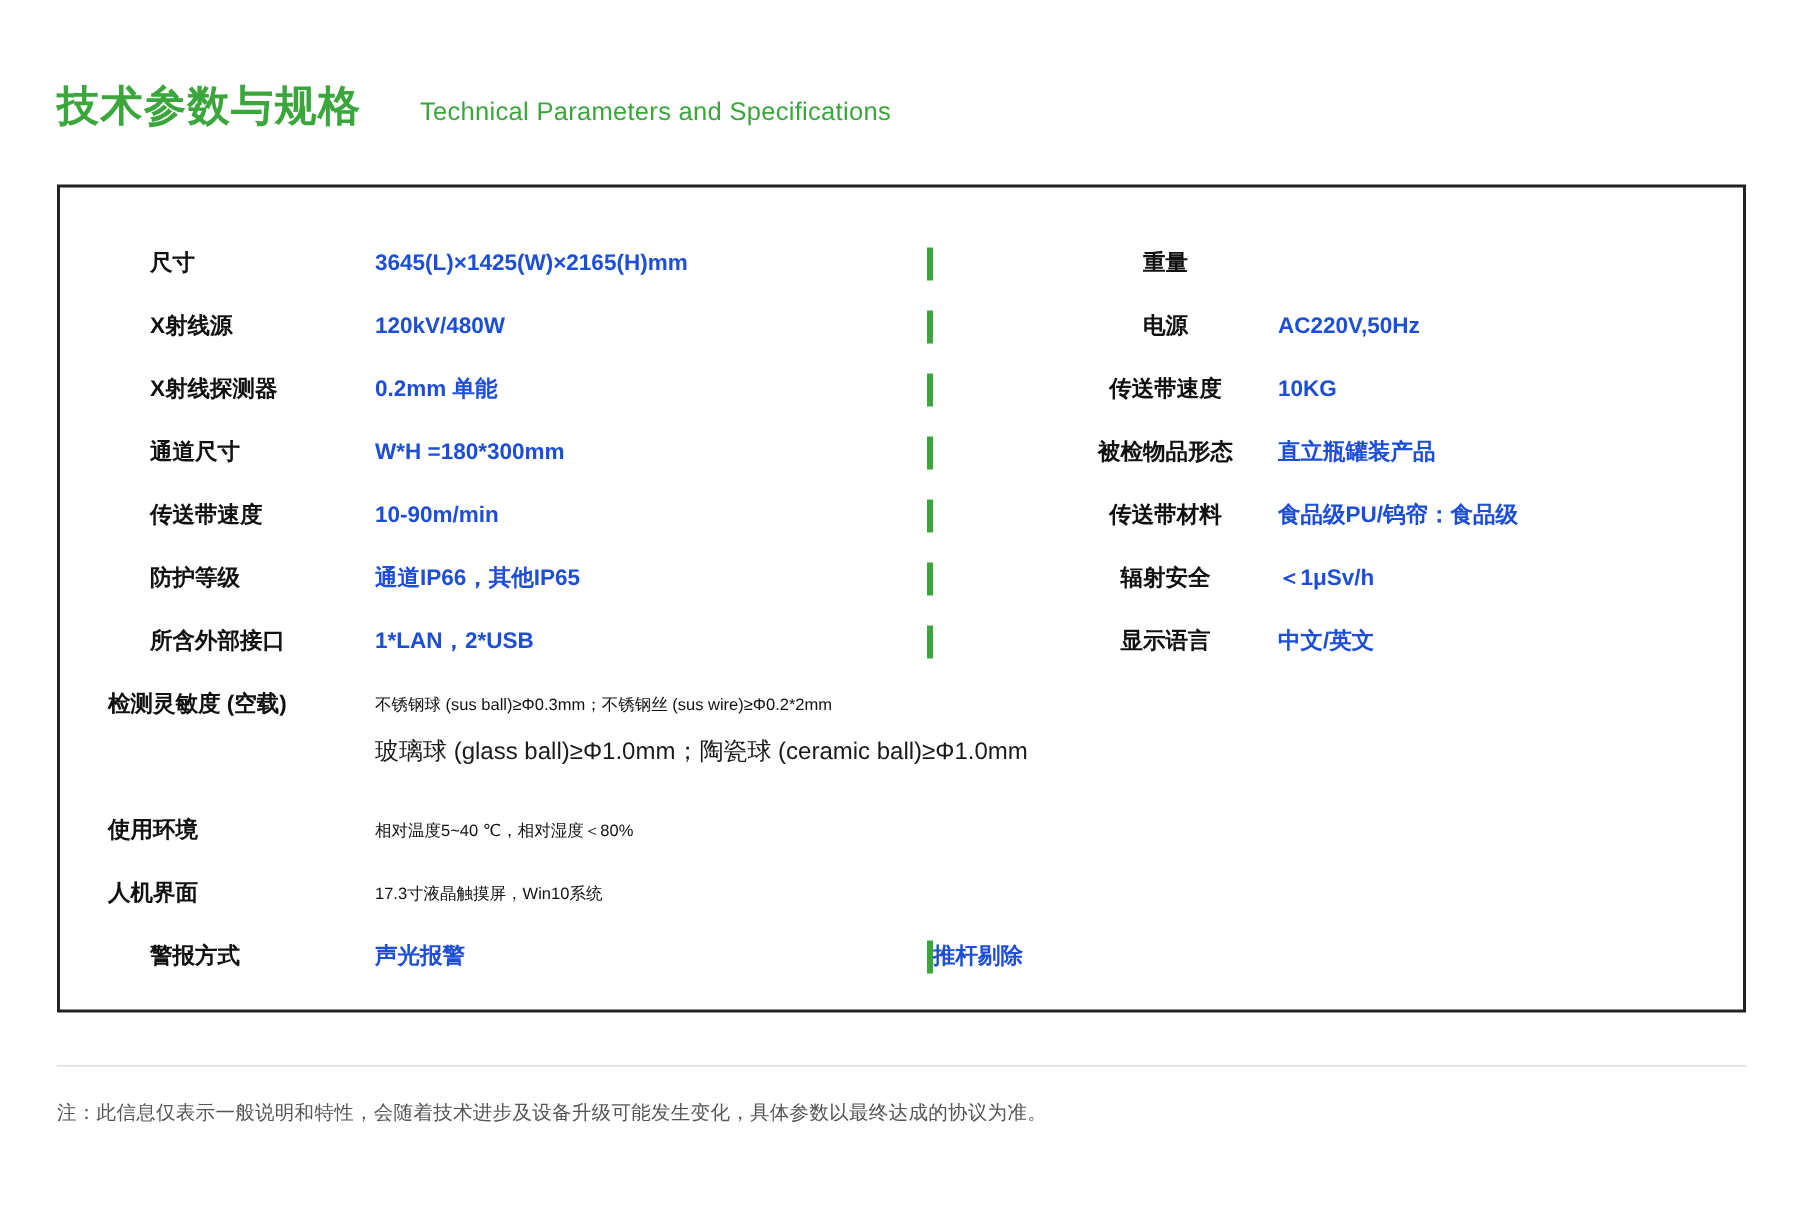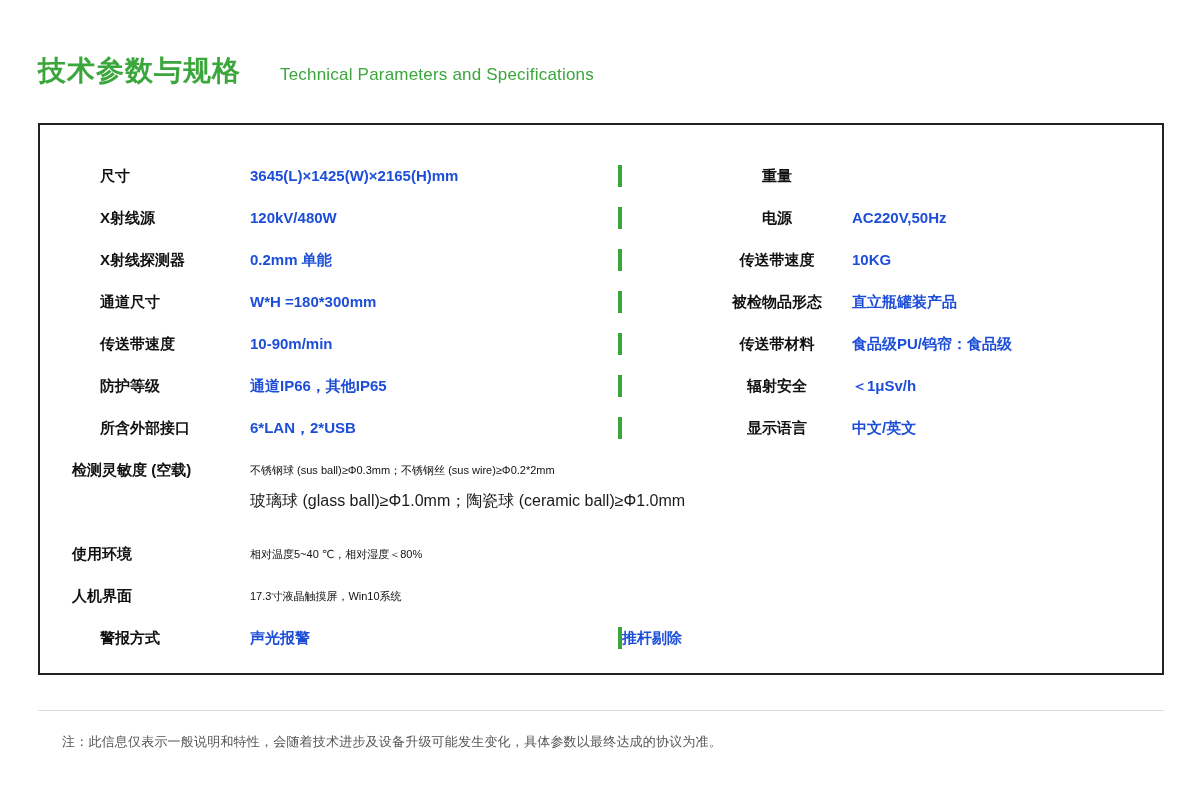--- a/index.html
+++ b/index.html
@@ -145,21 +145,20 @@
     height: 1px;
     background: #dcdcdc;
   }
   .footer-note {
     position: absolute;
     left: 38px;
     top: 733px;
     font-size: 13px;
     color: #555555;
     letter-spacing: 0.2px;
-    margin-left: 24px;
   }
 </style>
 </head>
 <body>
 
 <div class="page">
 
   <div class="heading">
     <span class="heading-cn">技术参数与规格</span>
     <span class="heading-en">Technical Parameters and Specifications</span>
@@ -210,21 +209,21 @@
       <div class="row">
         <div class="cell-label left-label">防护等级</div>
         <div class="cell-value left-value">通道IP66，其他IP65</div>
         <div class="sep"></div>
         <div class="cell-label right-label">辐射安全</div>
         <div class="cell-value right-value">＜1μSv/h</div>
       </div>
 
       <div class="row">
         <div class="cell-label left-label">所含外部接口</div>
-        <div class="cell-value left-value">6*LAN，2*USB</div>
+        <div class="cell-value left-value">1*LAN，2*USB</div>
         <div class="sep"></div>
         <div class="cell-label right-label">显示语言</div>
         <div class="cell-value right-value">中文/英文</div>
       </div>
 
       <div class="row row-wide">
         <div class="cell-label left-label">检测灵敏度 (空载)</div>
         <div class="wide-value">不锈钢球 (sus ball)≥Φ0.3mm；不锈钢丝 (sus wire)≥Φ0.2*2mm</div>
       </div>
 

